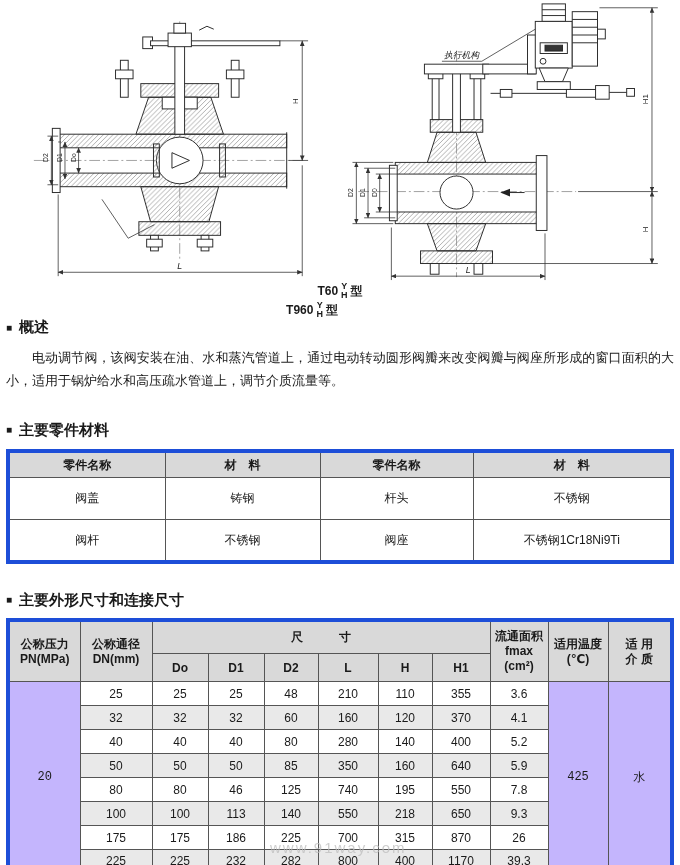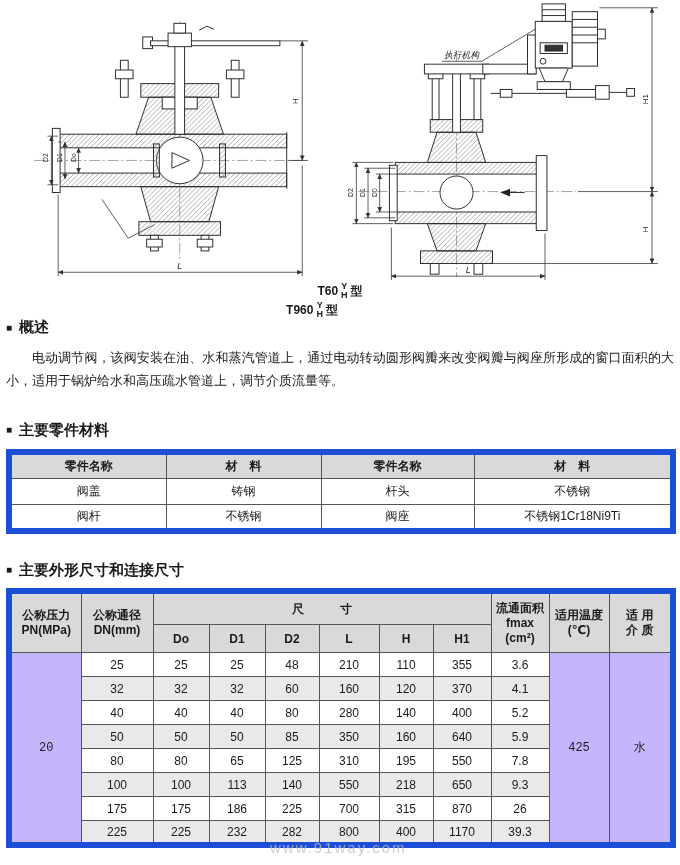--- a/index.html
+++ b/index.html
@@ -14,26 +14,26 @@
   .captions { display:flex; height:24px; align-items:center;flex-direction:column; }
   .captions .cap { width:340px; text-align:center; font-size:12px; font-weight:bold; }
   .captions .cap.right { transform:translateX(-28px); }
   .frac { display:inline-flex; flex-direction:column; font-size:9px; line-height:1.05;
           vertical-align:middle; font-weight:bold; margin:0 3px; text-align:center; }
   .section { margin:0 6px; }
   .sec-head { display:flex; align-items:center; gap:7px; font-size:15px; font-weight:bold; }
   .sec-head .bullet { font-size:10px; line-height:1; }
   .para { font-size:13px; line-height:1.8; text-indent:2em; margin-top:9px; text-align:justify; }
   table { border-collapse:collapse; width:666px; table-layout:fixed;
-          border:6px solid #1d4ed8; font-size:12px; text-align:center; }
+          border:4px solid #1d4ed8; font-size:12px; text-align:center; }
   th, td { border:1px solid #555; padding:0 2px; vertical-align:middle; }
   thead th { background:#d9d9d9; font-weight:bold; }
   tr.alt td { background:#e9e9e9; }
   td.span-cell { background:#c4b5fd;font-family:Liberation Mono, monospace; }
-  .mat-table td { height:26px; }
+  .mat-table td { height:42px; }
   .mat-table th { height:27px; }
   .dim-table td { height:24px; }
   .dim-table .h1row th { height:34px; }
   .dim-table .h2row th { height:28px; }
   .hline { line-height:1.25; }
   .m-overview { margin-top:12px; }
   .m-materials { margin-top:28px; }
   .m-mat-table { margin-top:9px; }
   .m-dims { margin-top:27px; }
   .m-dim-table { margin-top:8px;border-radius:32px; }
@@ -386,23 +386,23 @@
           <td>50</td>
           <td>85</td>
           <td>350</td>
           <td>160</td>
           <td>640</td>
           <td>5.9</td>
         </tr>
         <tr>
           <td>80</td>
           <td>80</td>
-          <td>65</td>
+          <td>46</td>
           <td>125</td>
-          <td>310</td>
+          <td>740</td>
           <td>195</td>
           <td>550</td>
           <td>7.8</td>
         </tr>
         <tr class="alt">
           <td>100</td>
           <td>100</td>
           <td>113</td>
           <td>140</td>
           <td>550</td>

